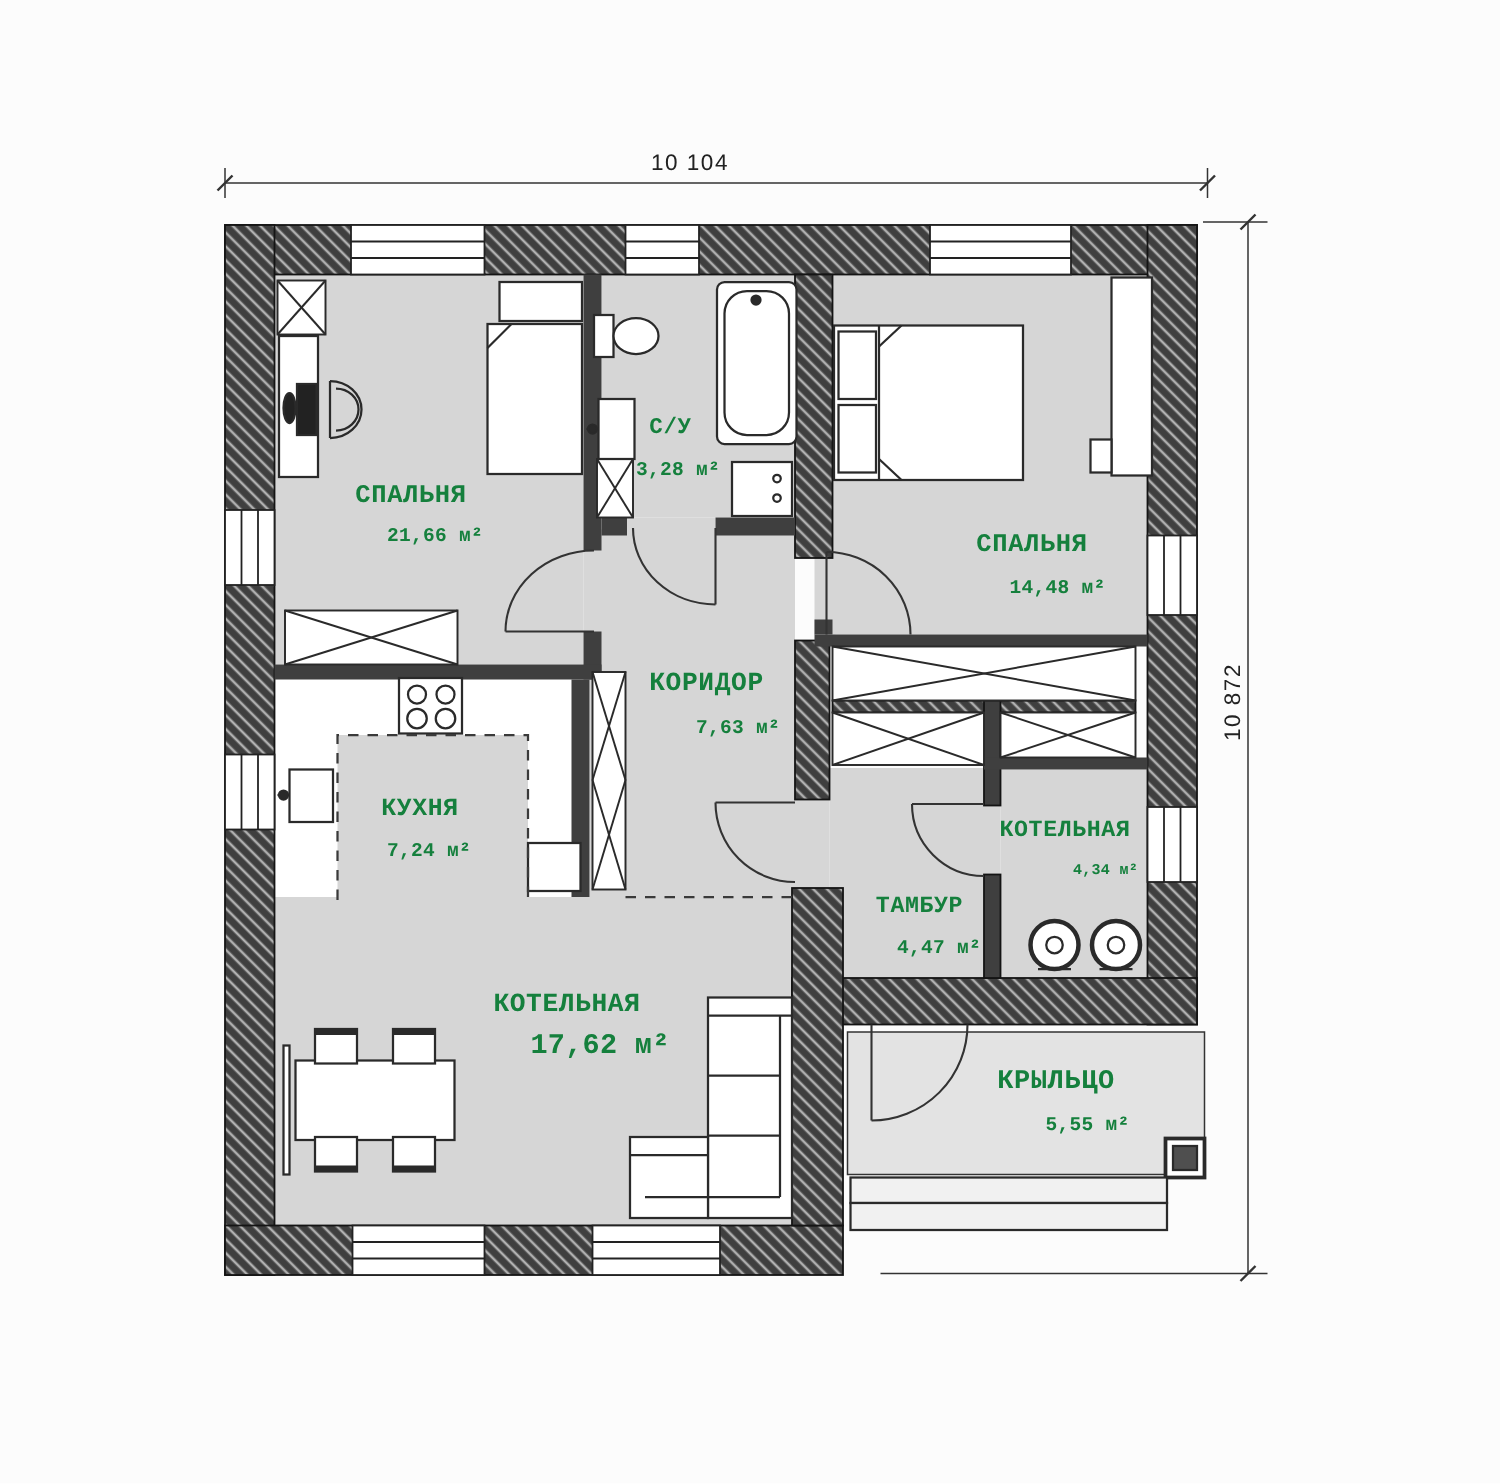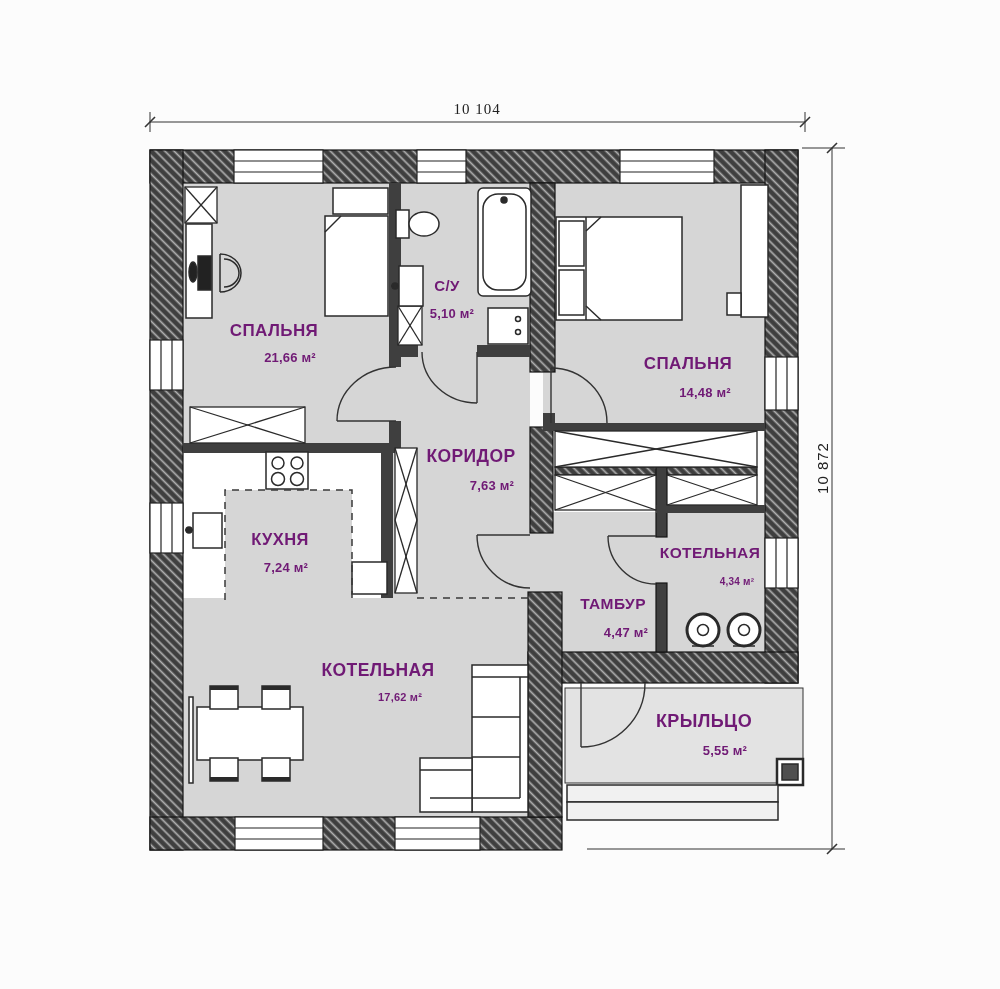--- a/index.html
+++ b/index.html
@@ -1,18 +1,18 @@
 <!DOCTYPE html>
 <html><head>
 <meta charset="utf-8">
 <style>
   html,body{margin:0;padding:0;background:#fff;}
   #stage{position:relative;width:1000px;height:989px;background:#fcfcfc;font-family:"Liberation Sans",sans-serif;overflow:hidden;}
   #plansvg{position:absolute;left:0;top:0;}
-  .lbl{position:absolute;transform:translate(-50%,-50%);white-space:nowrap;color:#701a75;font-weight:bold;letter-spacing:.4px;}
+  .lbl{position:absolute;transform:translate(-50%,-50%);white-space:nowrap;color:#15803d;font-weight:bold;letter-spacing:.4px;font-family:Liberation Mono, monospace;}
   .area{font-weight:bold;letter-spacing:.2px;}
   .dim{position:absolute;transform:translate(-50%,-50%);color:#222;font-weight:normal;font-size:15px;letter-spacing:1px;}
   .dim.vert{transform:translate(-50%,-50%) rotate(-90deg);}
 </style>
 </head>
 <body>
 
 <div id="stage">
 <svg id="plansvg" width="1000" height="989" viewBox="0 0 1000 989">
   <defs>
@@ -304,38 +304,38 @@
     <line x1="587" y1="849" x2="845" y2="849"></line>
     <line x1="827" y1="153" x2="837" y2="143" stroke-width="1.6"></line>
     <line x1="827" y1="854" x2="837" y2="844" stroke-width="1.6"></line>
   </g>
 </svg>
 
 <div class="lbl" style="left:274px;top:331px;font-size:17px;">СПАЛЬНЯ</div>
 <div class="lbl area" style="left:290px;top:357px;font-size:13px;">21,66 м²</div>
 
 <div class="lbl" style="left:447px;top:285px;font-size:15px;">С/У</div>
-<div class="lbl area" style="left:452px;top:313px;font-size:13px;">5,10 м²</div>
+<div class="lbl area" style="left:452px;top:313px;font-size:13px;">3,28 м²</div>
 
 <div class="lbl" style="left:688px;top:364px;font-size:17px;">СПАЛЬНЯ</div>
 <div class="lbl area" style="left:705px;top:392px;font-size:13px;">14,48 м²</div>
 
 <div class="lbl" style="left:471px;top:456px;font-size:17.5px;">КОРИДОР</div>
 <div class="lbl area" style="left:492px;top:485px;font-size:13px;">7,63 м²</div>
 
 <div class="lbl" style="left:280px;top:539px;font-size:16.5px;">КУХНЯ</div>
 <div class="lbl area" style="left:286px;top:567px;font-size:13px;">7,24 м²</div>
 
 <div class="lbl" style="left:710px;top:553px;font-size:15.5px;">КОТЕЛЬНАЯ</div>
 <div class="lbl area" style="left:737px;top:581px;font-size:10px;">4,34 м²</div>
 
 <div class="lbl" style="left:613px;top:604px;font-size:15.5px;">ТАМБУР</div>
 <div class="lbl area" style="left:626px;top:632px;font-size:13px;">4,47 м²</div>
 
 <div class="lbl" style="left:378px;top:670px;font-size:17.5px;">КОТЕЛЬНАЯ</div>
-<div class="lbl area" style="left:400px;top:697px;font-size:11px;text-align:center;">17,62 м²</div>
+<div class="lbl area" style="left:400px;top:697px;font-size:19px;text-align:center;">17,62 м²</div>
 
 <div class="lbl" style="left:704px;top:721px;font-size:18px;">КРЫЛЬЦО</div>
 <div class="lbl area" style="left:725px;top:750px;font-size:13px;">5,55 м²</div>
 
-<div class="dim" style="left:477px;top:109px;font-family:Liberation Serif, serif;">10 104</div>
+<div class="dim" style="left:460px;top:109px;">10 104</div>
 <div class="dim vert" style="left:822px;top:468px;">10 872</div>
 </div>
 
 </body></html>

